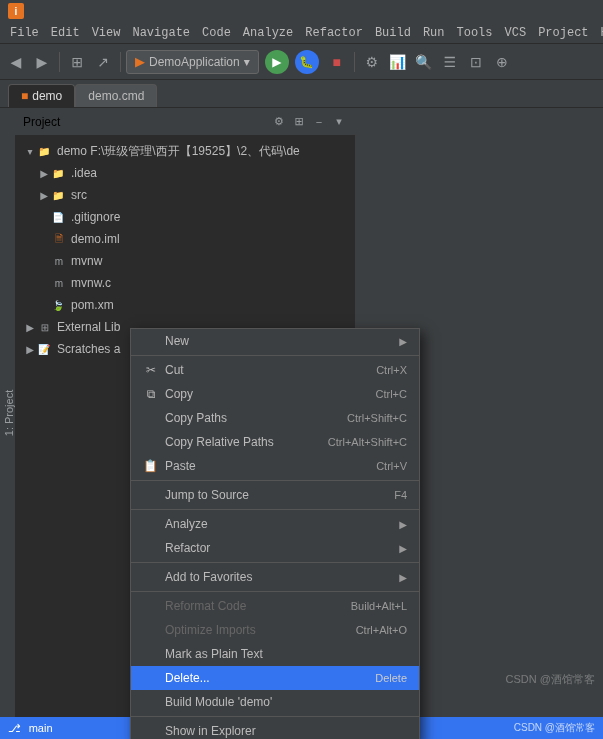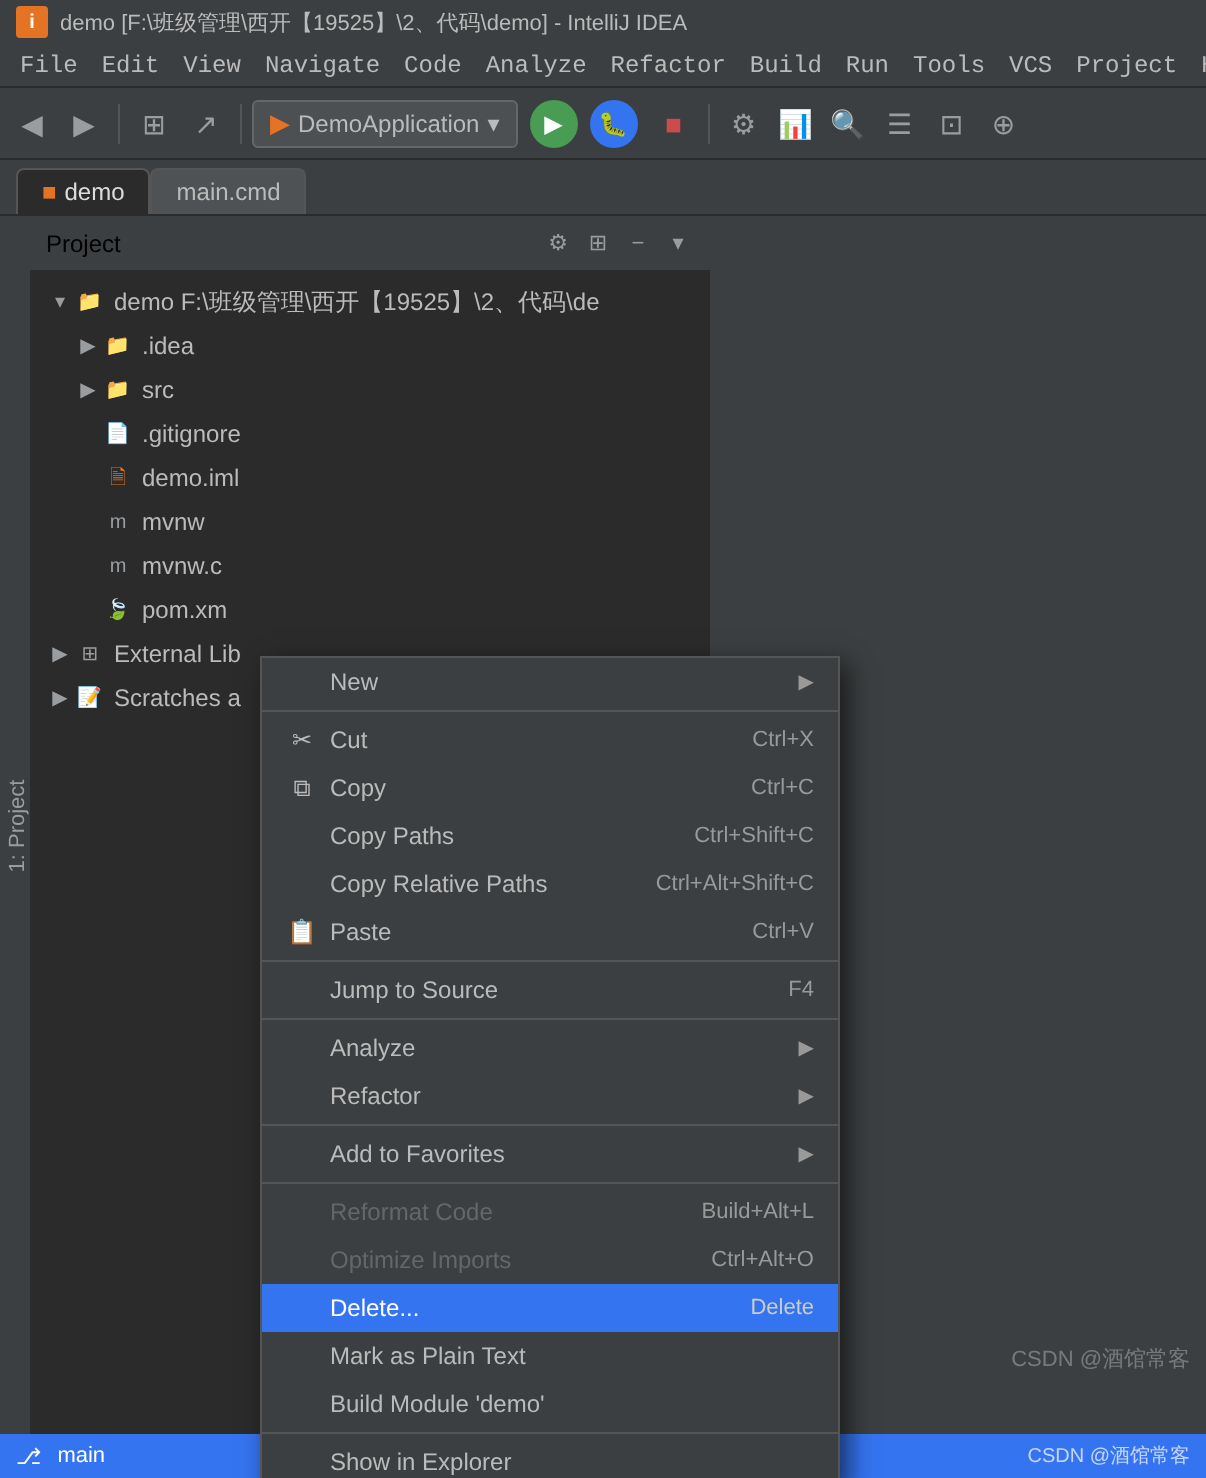--- a/index.html
+++ b/index.html
@@ -279,21 +279,20 @@
       right: 8px;
       color: rgba(255,255,255,0.3);
       font-size: 11px;
     }
   </style>
 </head>
 <body>
 
 <div class="title-bar">
   <div class="app-icon">i</div>
-  <span>demo [F:\班级管理\西开【19525】\2、代码\demo] - IntelliJ IDEA</span>
 </div>
 
 <div class="menu-bar">
   <span class="menu-item">File</span>
   <span class="menu-item">Edit</span>
   <span class="menu-item">View</span>
   <span class="menu-item">Navigate</span>
   <span class="menu-item">Code</span>
   <span class="menu-item">Analyze</span>
   <span class="menu-item">Refactor</span>
@@ -328,21 +327,21 @@
   <div class="toolbar-btn">⊡</div>
   <div class="toolbar-btn">⊕</div>
 </div>
 
 <div class="tab-bar">
   <div class="tab active">
     <span style="color:#e57324;">■</span>
     <span>demo</span>
   </div>
   <div class="tab">
-    <span>main.cmd</span>
+    <span>demo.cmd</span>
   </div>
 </div>
 
 <div class="main">
 
   <div class="side-panel-label">
     <span class="rotated-text">1: Project</span>
   </div>
 
   <div class="project-panel">
@@ -488,29 +487,29 @@
       <span>Reformat Code</span>
       <span class="shortcut">Build+Alt+L</span>
     </div>
 
     <div class="ctx-item disabled">
       <span class="icon-placeholder"></span>
       <span>Optimize Imports</span>
       <span class="shortcut">Ctrl+Alt+O</span>
     </div>
 
+    <div class="ctx-item">
+      <span class="icon-placeholder"></span>
+      <span>Mark as Plain Text</span>
+    </div>
+
     <div class="ctx-item highlighted">
       <span class="icon-placeholder"></span>
       <span>Delete...</span>
       <span class="shortcut">Delete</span>
-    </div>
-
-    <div class="ctx-item">
-      <span class="icon-placeholder"></span>
-      <span>Mark as Plain Text</span>
     </div>
 
     <div class="ctx-item">
       <span class="icon-placeholder"></span>
       <span>Build Module 'demo'</span>
     </div>
     <div class="ctx-separator"></div>
 
     <div class="ctx-item">
       <span class="icon-placeholder"></span>

